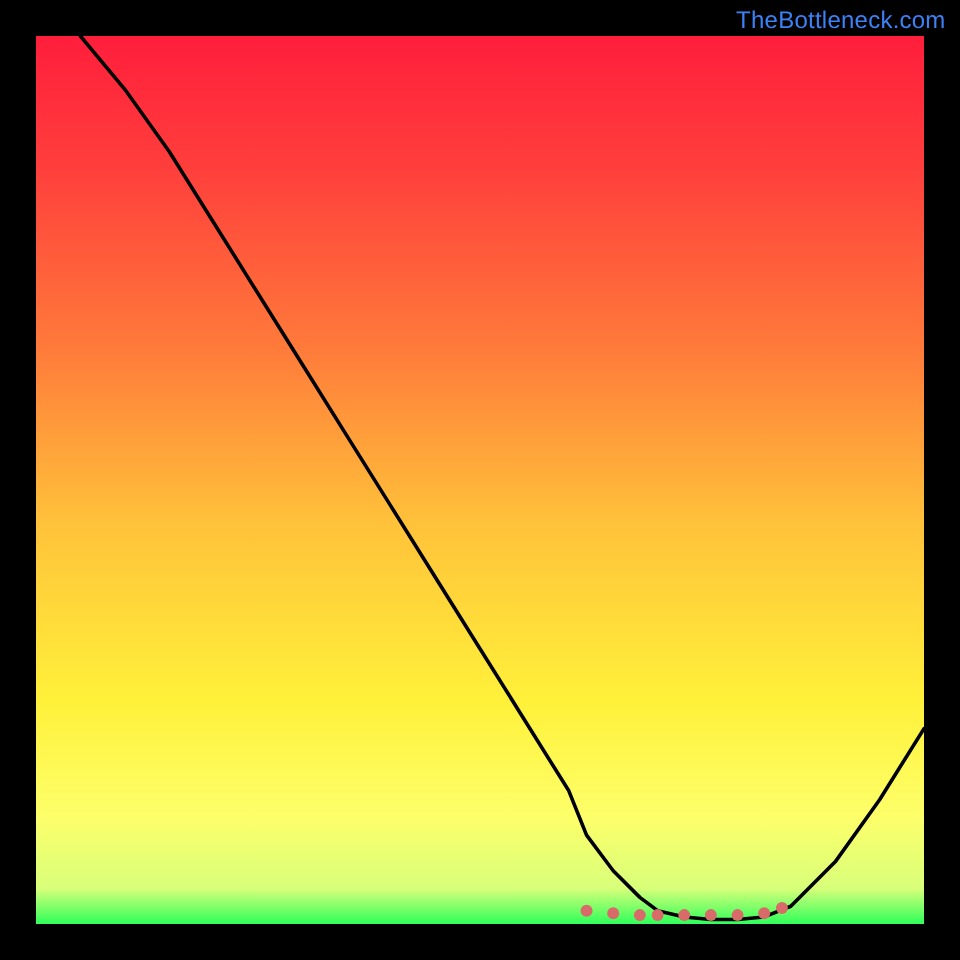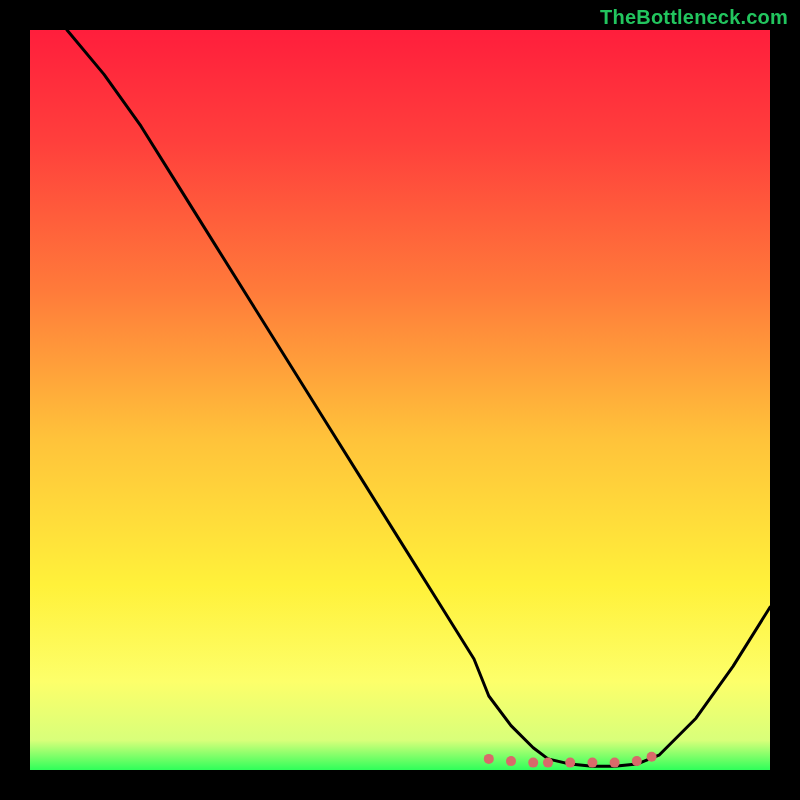--- a/index.html
+++ b/index.html
@@ -14,23 +14,23 @@
   .container {
     width: 800px;
     height: 800px;
     position: relative;
     background: #000;
   }
   .watermark {
     position: absolute;
     top: 6px;
     right: 12px;
-    color: #22c55e;
+    color: #3b82f6;
     font-size: 20px;
-    font-weight: 700;
+    font-weight: 400;
     letter-spacing: 0.2px;
   }
   .plot {
     position: absolute;
     left: 30px;
     top: 30px;
     width: 740px;
     height: 740px;
   }
   svg { display: block; }

